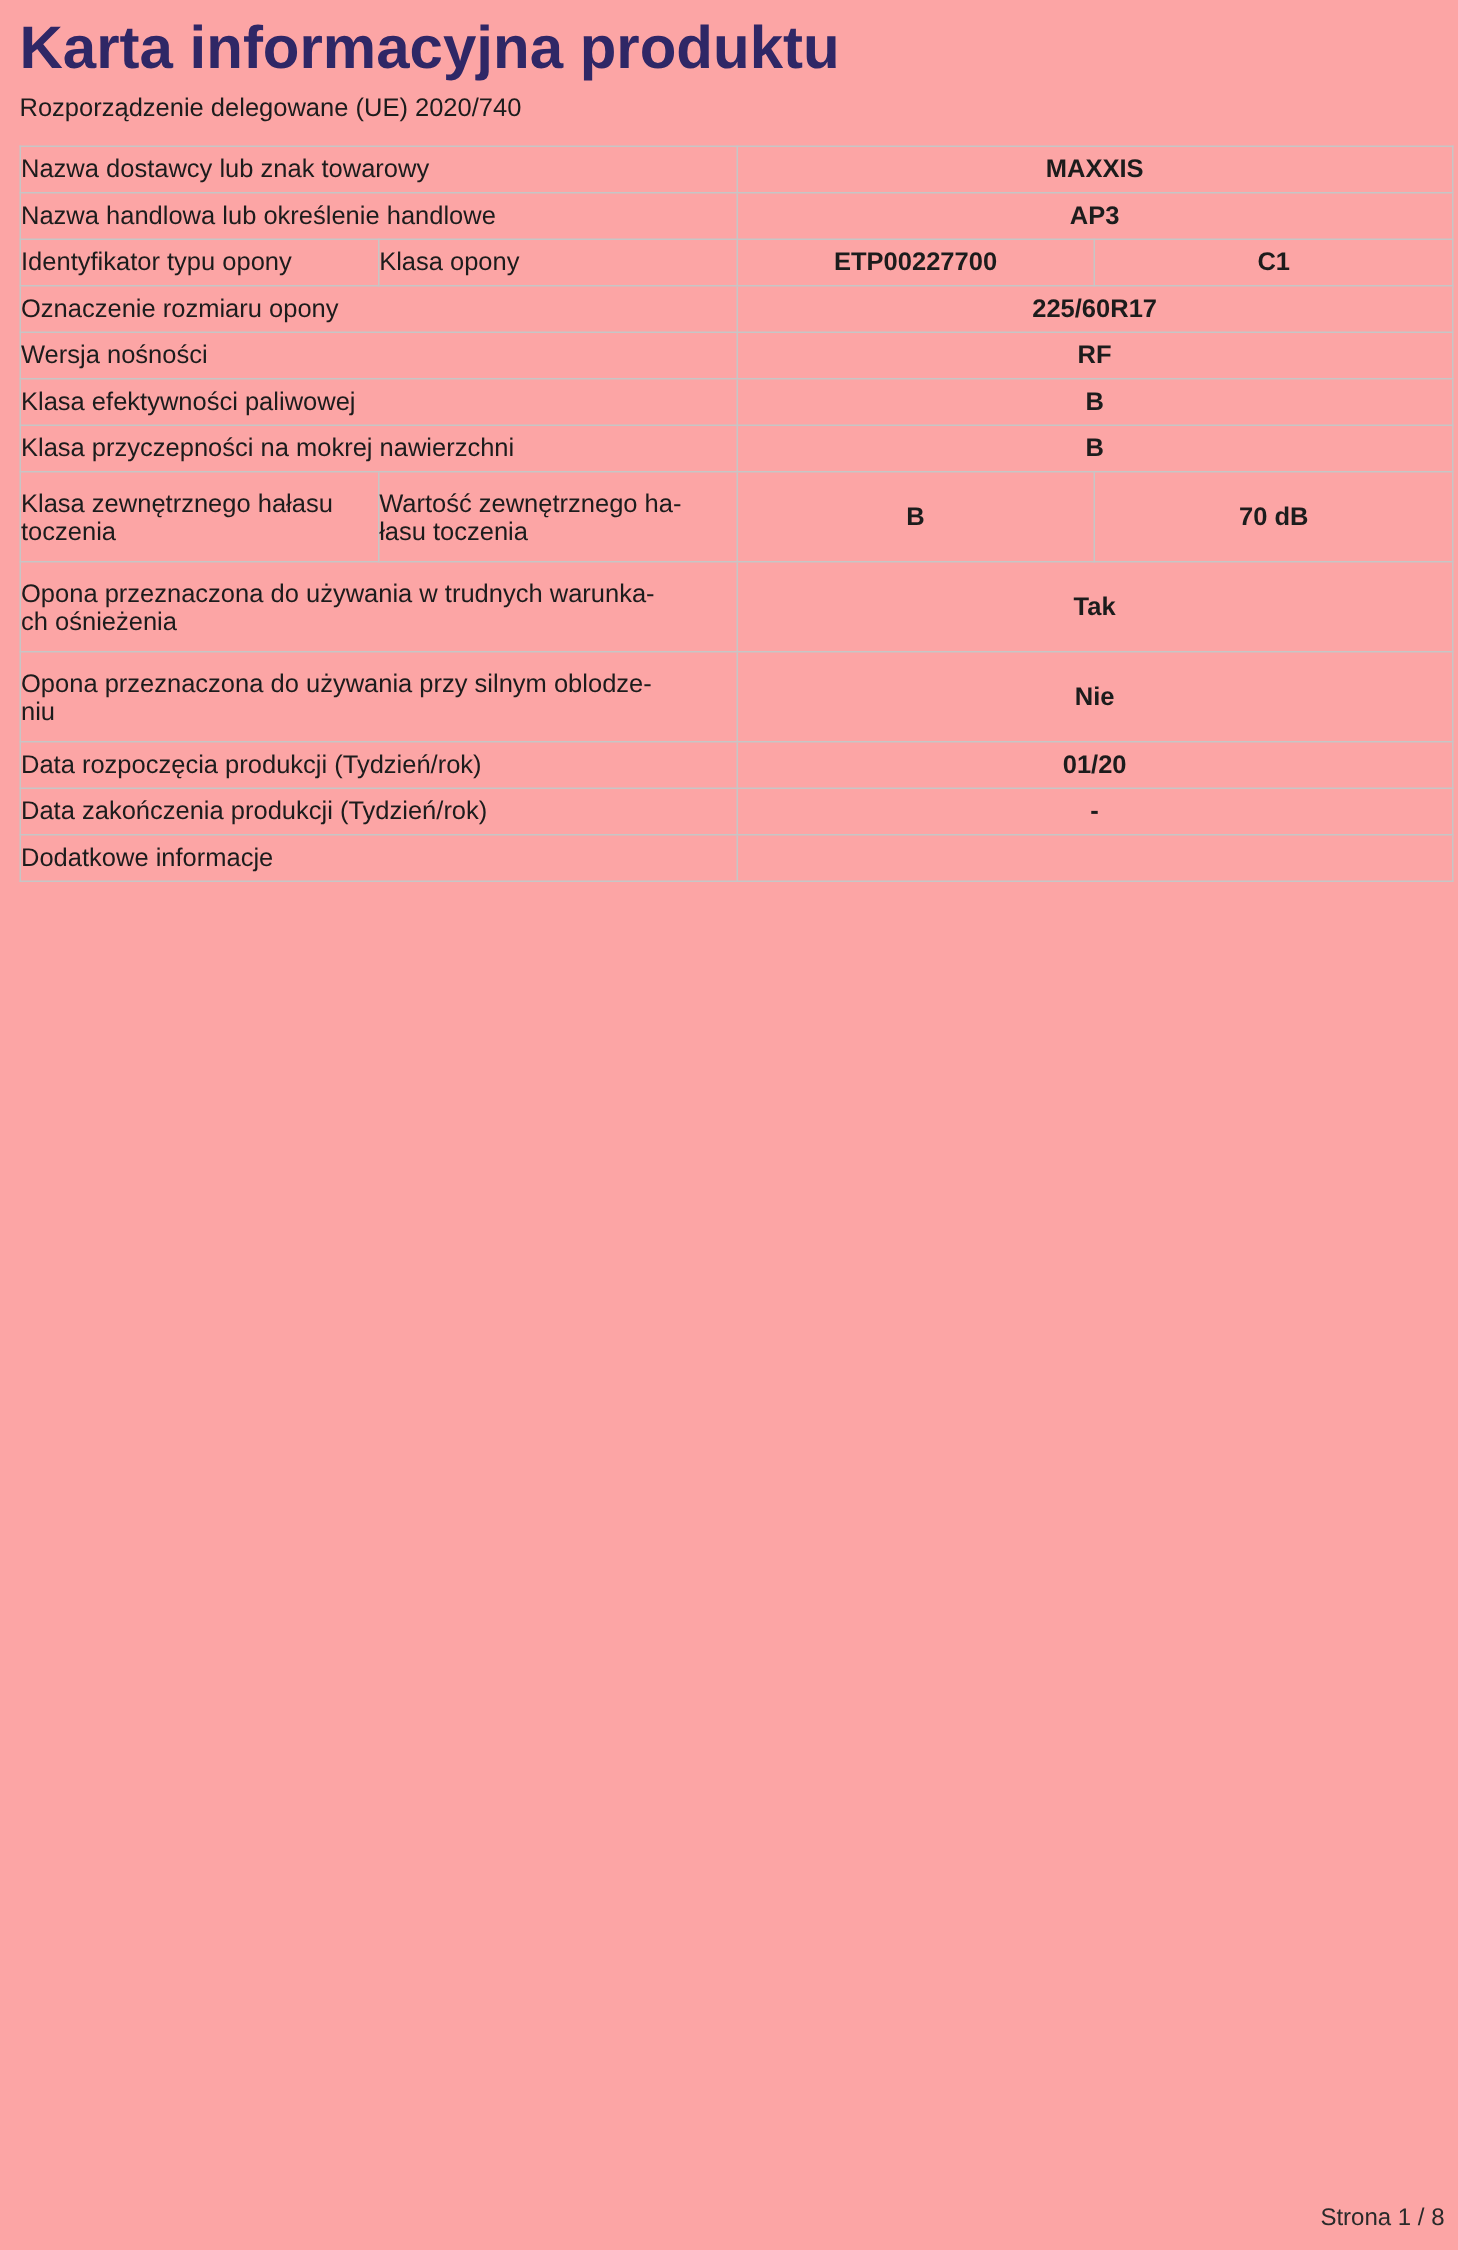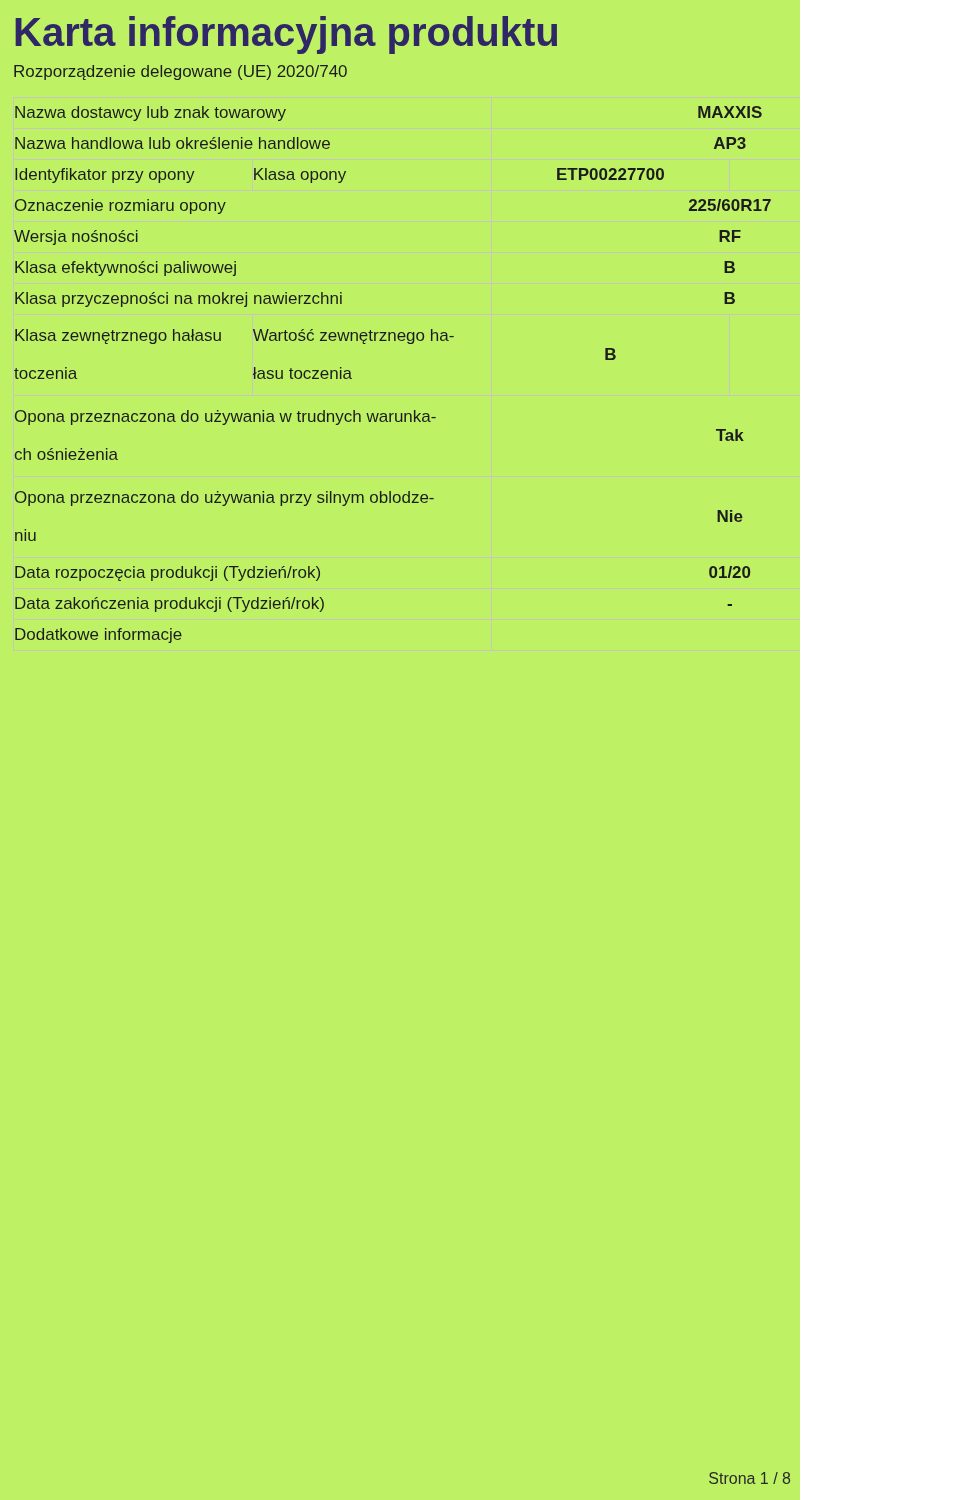--- a/index.html
+++ b/index.html
@@ -1,21 +1,21 @@
 <!DOCTYPE html>
 <html lang="pl"><head>
 <meta charset="utf-8">
 <style>
   * { box-sizing: border-box; }
   html, body { margin: 0; padding: 0; background: #ffffff; }
   .page {
     position: relative;
-    width: 800px;
+    width: 972px;
     height: 1500px;
-    background: #bef264;
+    background: #fca5a5;
     font-family: "Liberation Sans", "DejaVu Sans", sans-serif;
     color: #1c1c1c;
     overflow: hidden;
   }
   .content { padding: 6px 3px 0 13px; }
   h1.title {
     margin: 2px 0 0 0;
     font-size: 40px;
     line-height: 48px;
     font-weight: 700;
@@ -50,21 +50,21 @@
   }
   td.value {
     text-align: center;
     font-weight: 700;
     padding-left: 4px;
     padding-right: 4px;
   }
   tr.single td { height: 31px; }
   tr.tall td { height: 60px; }
   tr.addr td { height: 58px; }
-  .pre { white-space: pre-line; line-height: 38px; }
+  .pre { white-space: pre-line; line-height: 19px; }
   .footer {
     position: absolute;
     right: 9px;
     bottom: 12px;
     font-size: 16px;
     color: #2a2a2a;
   }
 </style>
 </head>
 <body>
@@ -85,21 +85,21 @@
       <tbody>
         <tr class="single">
           <td class="label" colspan="2">Nazwa dostawcy lub znak towarowy</td>
           <td class="value" colspan="2">MAXXIS</td>
         </tr>
         <tr class="single">
           <td class="label" colspan="2">Nazwa handlowa lub określenie handlowe</td>
           <td class="value" colspan="2">AP3</td>
         </tr>
         <tr class="single">
-          <td class="label">Identyfikator przy opony</td>
+          <td class="label">Identyfikator typu opony</td>
           <td class="label">Klasa opony</td>
           <td class="value">ETP00227700</td>
           <td class="value">C1</td>
         </tr>
         <tr class="single">
           <td class="label" colspan="2">Oznaczenie rozmiaru opony</td>
           <td class="value" colspan="2">225/60R17</td>
         </tr>
         <tr class="single">
           <td class="label" colspan="2">Wersja nośności</td>

